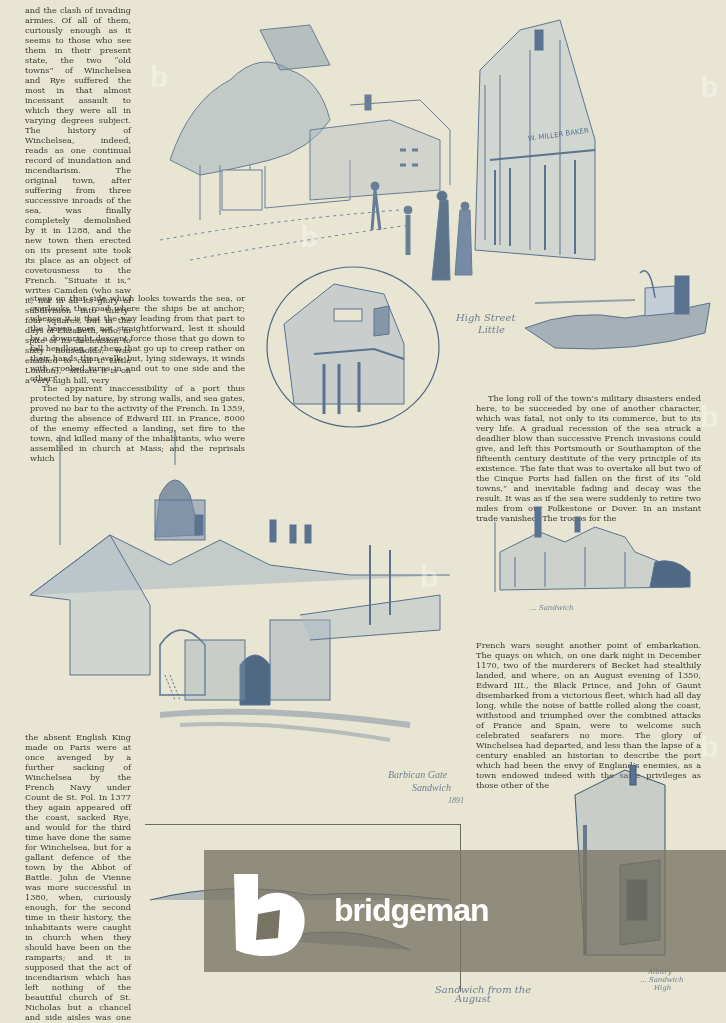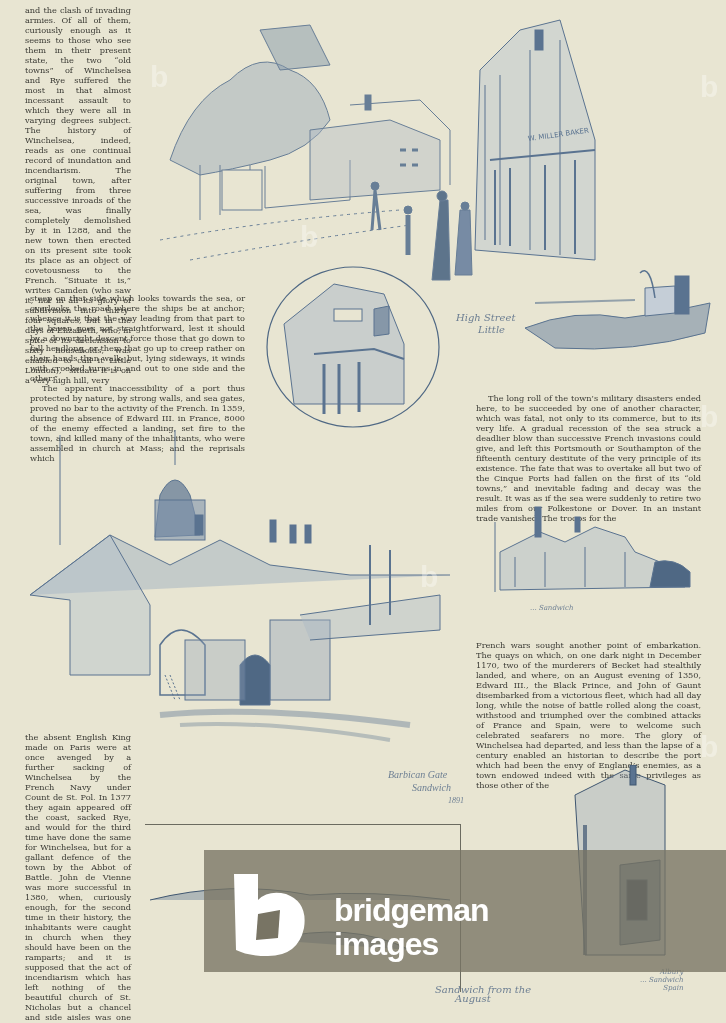--- a/index.html
+++ b/index.html
@@ -155,35 +155,34 @@
 
 <svg class="illus" style="left:565px;top:765px;" width="120" height="200" viewBox="0 0 120 200">
   <g stroke="#3f5670" fill="none">
     <path d="M10 30 L60 5 L100 20 L100 190 L20 190 Z" fill="#8ea1b6" fill-opacity="0.35"></path>
     <path d="M55 100 L95 95 L95 175 L55 180 Z" fill="#4f6884" fill-opacity="0.6"></path>
     <rect x="62" y="115" width="20" height="40" fill="#2f435a"></rect>
     <path d="M20 60 L20 190" stroke-width="4" opacity="0.7"></path>
     <rect x="65" y="0" width="6" height="20" fill="#5a7390"></rect>
   </g>
 </svg>
-<div class="caption" style="left:640px;top:968px;font-size:7px;line-height:8px;text-align:right;">
+<div class="caption" style="left:640px;top:968px;font-size:7px;line-height:8px;">
   <div style="margin-left:8px;">Albury</div>
   <div>... Sandwich</div>
-  <div style="margin-left:14px;">Spain</div>
+  <div style="margin-left:14px;">High</div>
 </div>
 
 <div class="ghost-b" style="left:150px;top:60px;">b</div>
 <div class="ghost-b" style="left:700px;top:70px;">b</div>
 <div class="ghost-b" style="left:300px;top:220px;">b</div>
 <div class="ghost-b" style="left:700px;top:400px;">b</div>
 <div class="ghost-b" style="left:420px;top:560px;">b</div>
 <div class="ghost-b" style="left:700px;top:730px;">b</div>
 
 <div class="wm">
   <svg class="wm-logo" viewBox="0 0 80 92">
     <path d="M6 8 L30 8 L30 34 Q40 24 58 28 Q80 36 76 62 Q70 90 40 90 Q20 90 8 84 Z" fill="#ffffff"></path>
     <path d="M30 48 L52 44 L50 72 L28 74 Z" fill="#787464"></path>
   </svg>
   <div class="wm-text">
     <div>bridgeman</div>
-    <div>images</div>
   </div>
 </div>
 
 </body></html>

